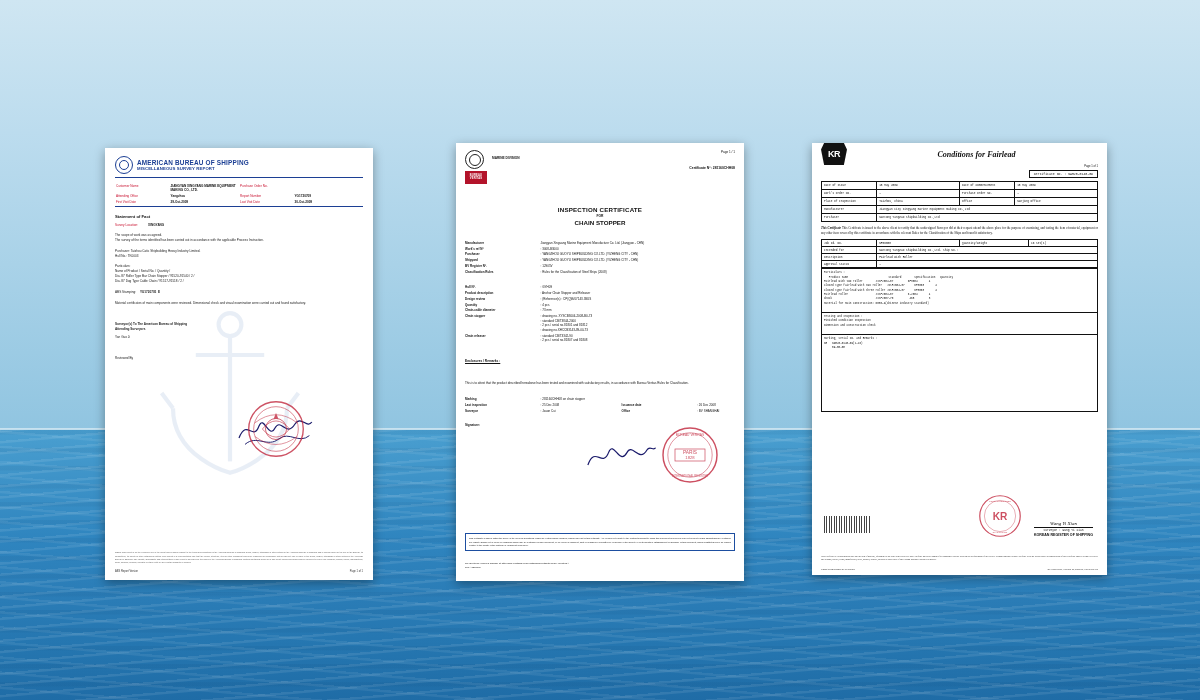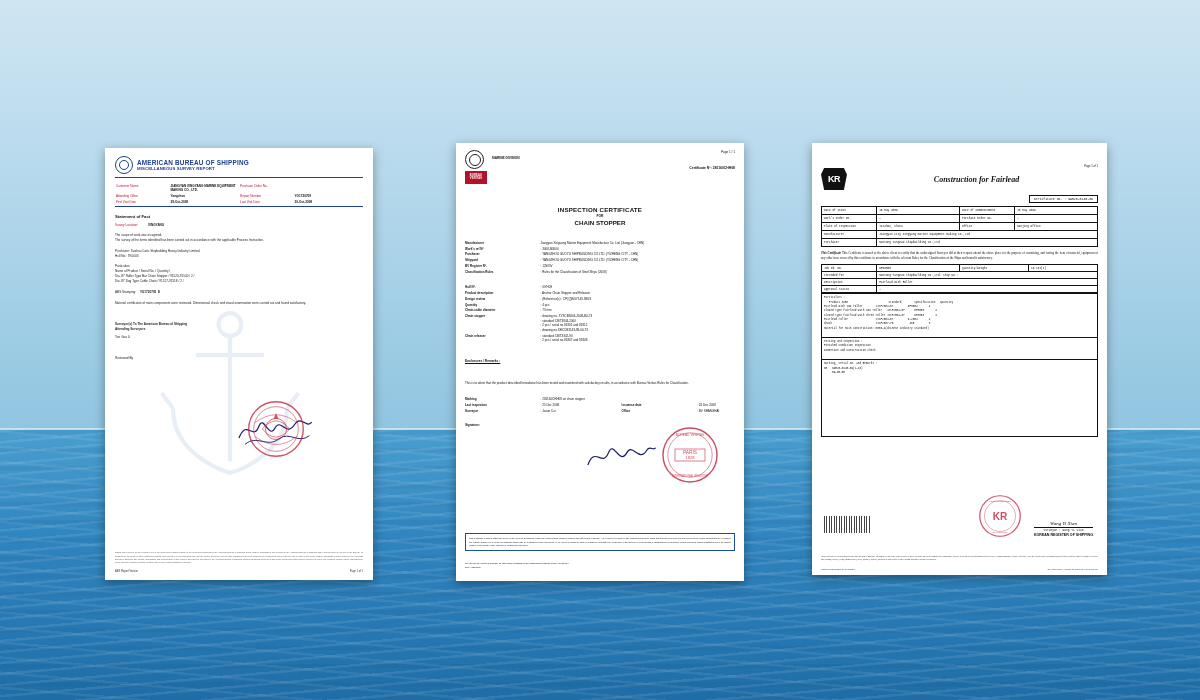--- a/index.html
+++ b/index.html
@@ -71,21 +71,21 @@
   .bvtbl .v{width:72%;}
   .bv-encl{margin-top:16px;font-size:3.2px;font-weight:bold;text-decoration:underline;}
   .bv-attest{margin-top:18px;font-size:3.0px;line-height:1.6;}
   .bv-box{position:absolute;left:9px;right:9px;bottom:30px;border:1.2px solid #1d4ea0;padding:3px;font-size:2.2px;line-height:1.45;color:#111;text-align:justify;}
   .bv-foot{position:absolute;left:9px;right:9px;bottom:12px;font-size:2.2px;line-height:1.5;}
   .bv-stamp{position:absolute;right:24px;bottom:96px;width:60px;height:60px;}
   .bv-sig{position:absolute;left:128px;bottom:108px;width:74px;height:36px;}
 
   
   #doc3{left:812px;top:143px;width:295px;height:432px;}
-  #doc3 .pad{padding:25px 9px 0 9px;font-size:3.2px;color:#111;position:relative;height:100%;box-sizing:border-box;}
+  #doc3 .pad{padding:0 9px 0 9px;font-size:3.2px;color:#111;position:relative;height:100%;box-sizing:border-box;}
   .kr-top{display:flex;align-items:center;gap:8px;}
   .kr-logo{width:26px;height:22px;background:#111;color:#fff;font-size:9px;font-weight:bold;
     display:flex;align-items:center;justify-content:center;
     clip-path:polygon(12% 0,88% 0,100% 30%,88% 100%,12% 100%,0 30%);letter-spacing:-.5px;flex:0 0 auto;}
   .kr-title{flex:1;text-align:center;font-family:"Liberation Serif",serif;font-style:italic;font-size:8px;font-weight:bold;}
   .kr-page{position:absolute;right:9px;top:22px;font-size:2.7px;}
   .kr-certno{margin-top:5px;margin-left:44%;border:.7px solid #111;display:inline-block;padding:1.2px 4px;font-size:3.2px;font-family:"Liberation Mono",monospace;}
   .krtbl{width:100%;border-collapse:collapse;margin-top:3px;font-family:"Liberation Mono",monospace;}
   .krtbl td{border:.6px solid #111;font-size:2.8px;padding:1.6px 2px;line-height:1.35;}
   .krtbl td.k{width:20%;}
@@ -353,21 +353,21 @@
 mod. AdB0017a</div>
     </div>
   </div>
 </div>
 
 <div class="doc" id="doc3">
   <div class="inner">
     <div class="pad">
       <div class="kr-top">
         <div class="kr-logo">KR</div>
-        <div class="kr-title">Construction for  Fairlead</div>
+        <div class="kr-title">Conditions for  Fairlead</div>
       </div>
       <div class="kr-page">Page 1 of 1</div>
 
       <div style="text-align:right;">
         <span class="kr-certno">
           <span>Certificate No. :</span>
           <span>NAR20-0140-09</span>
         </span>
       </div>
 

